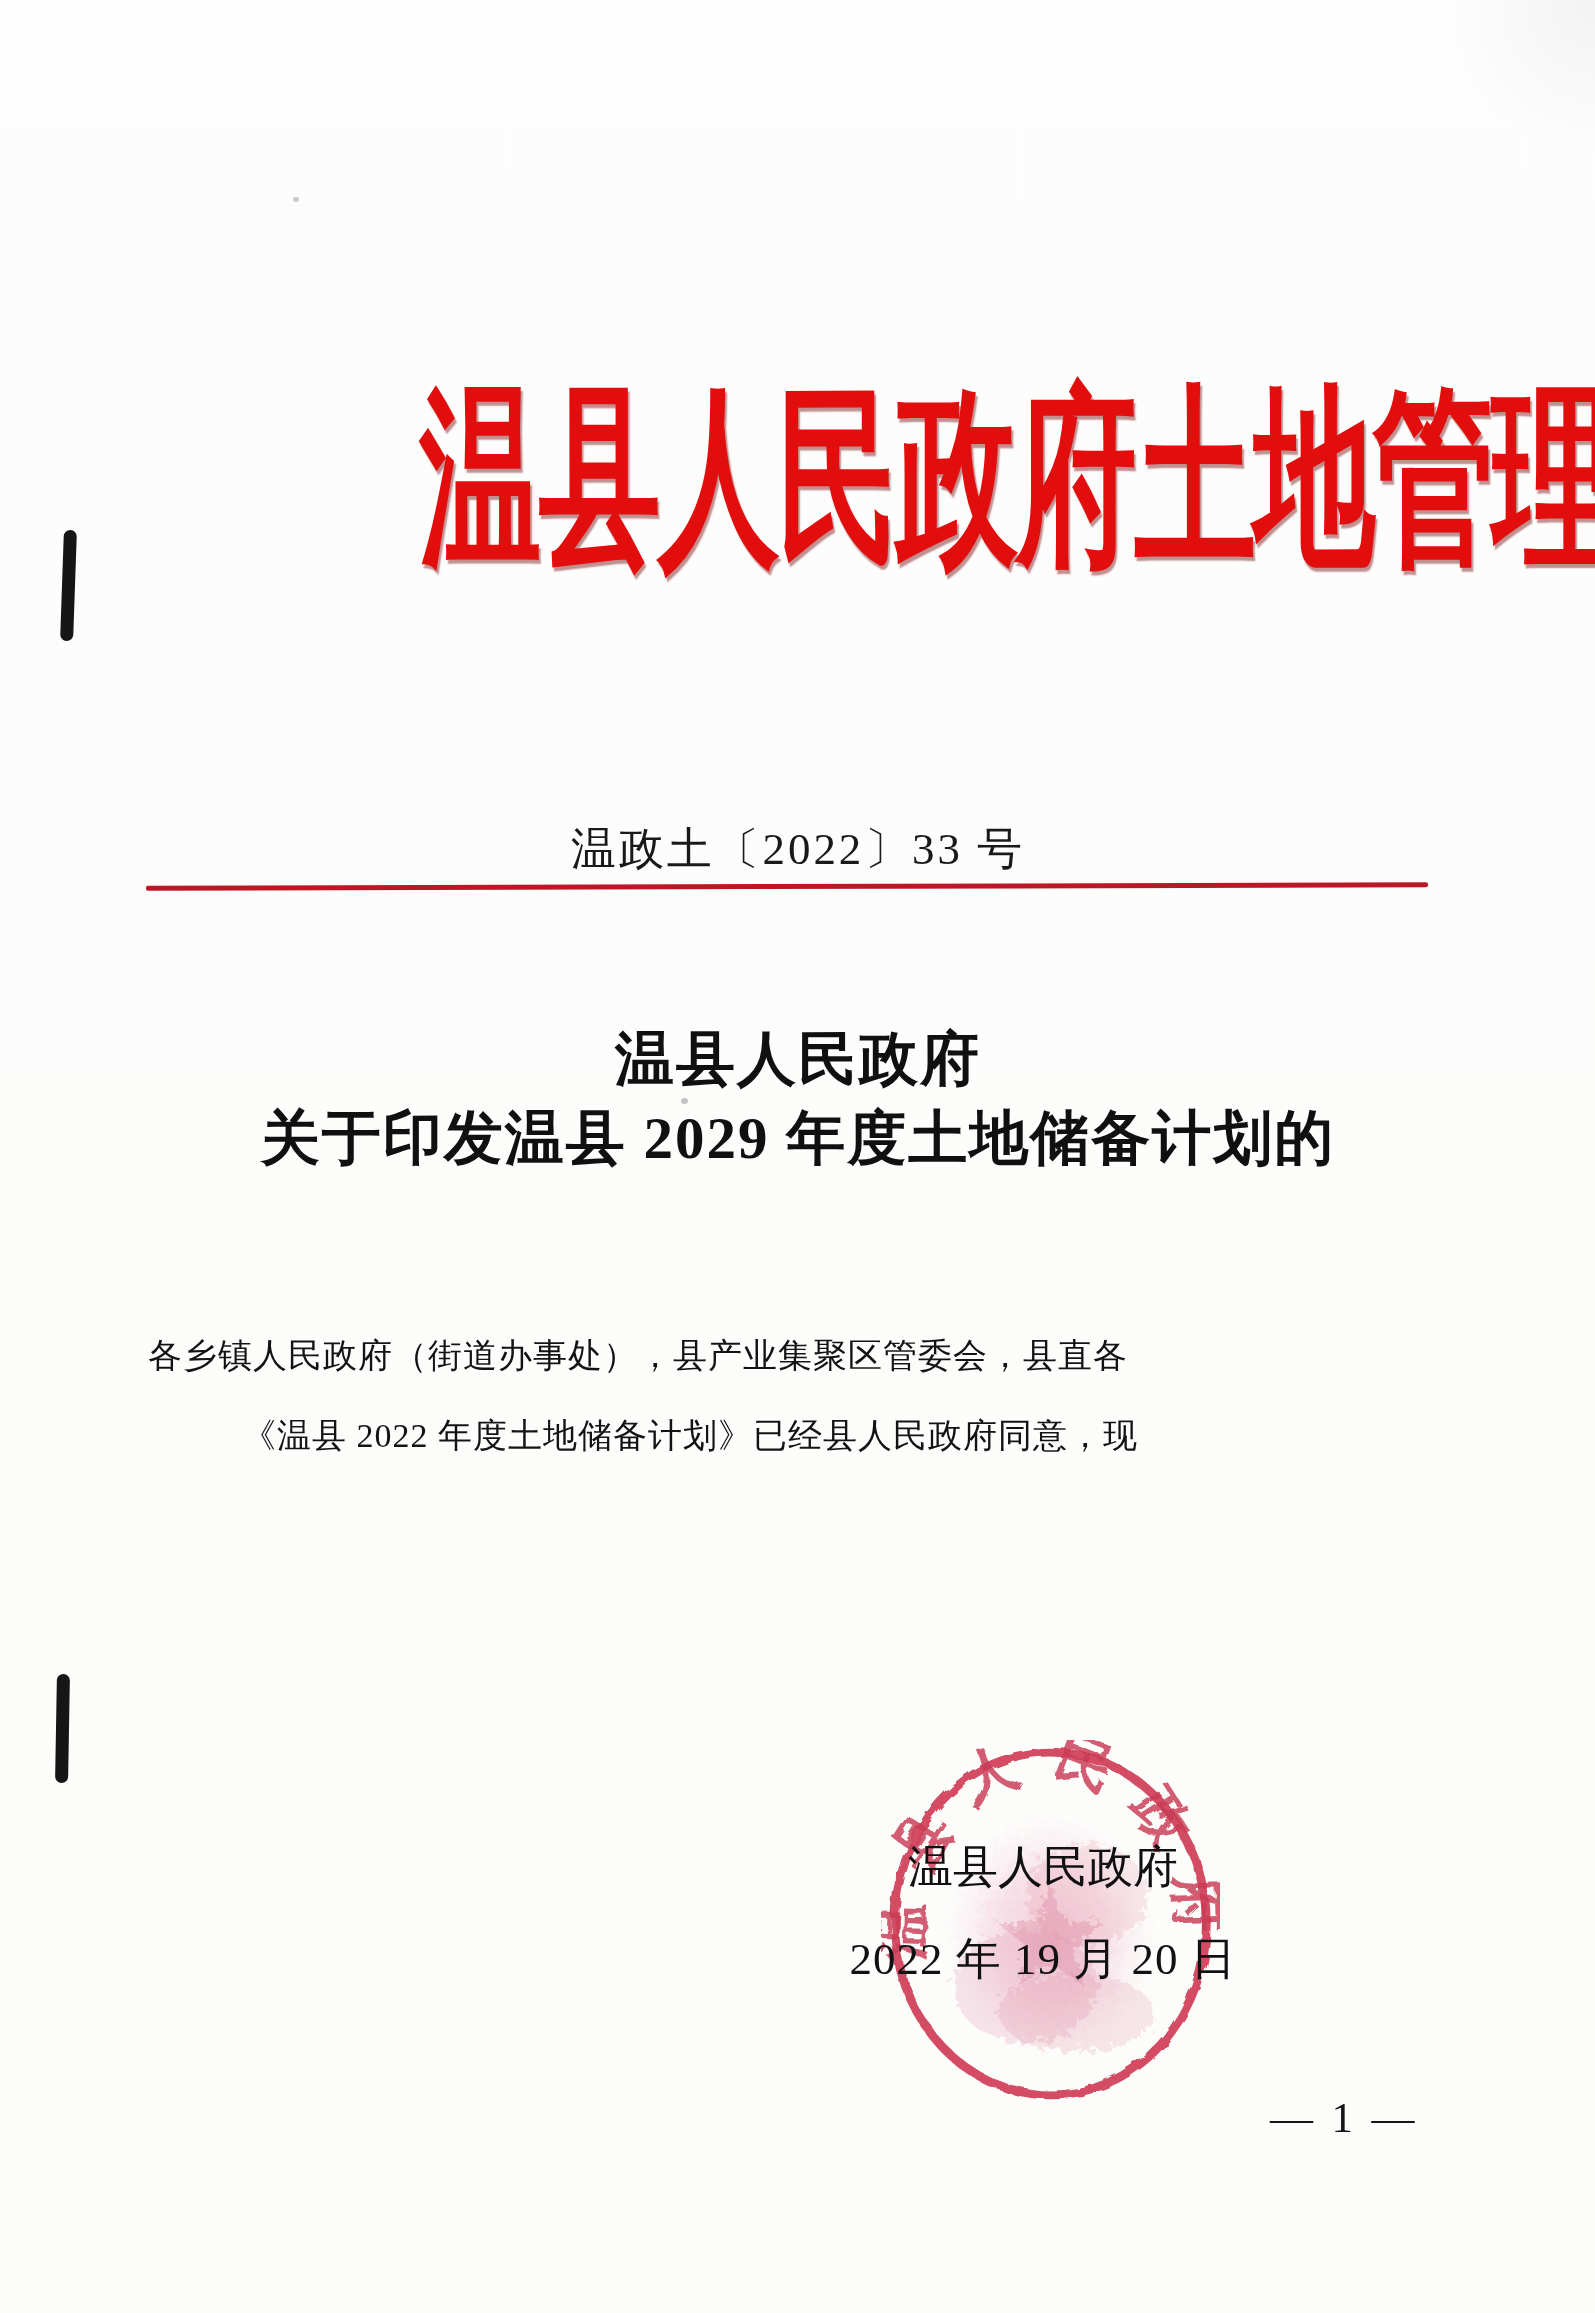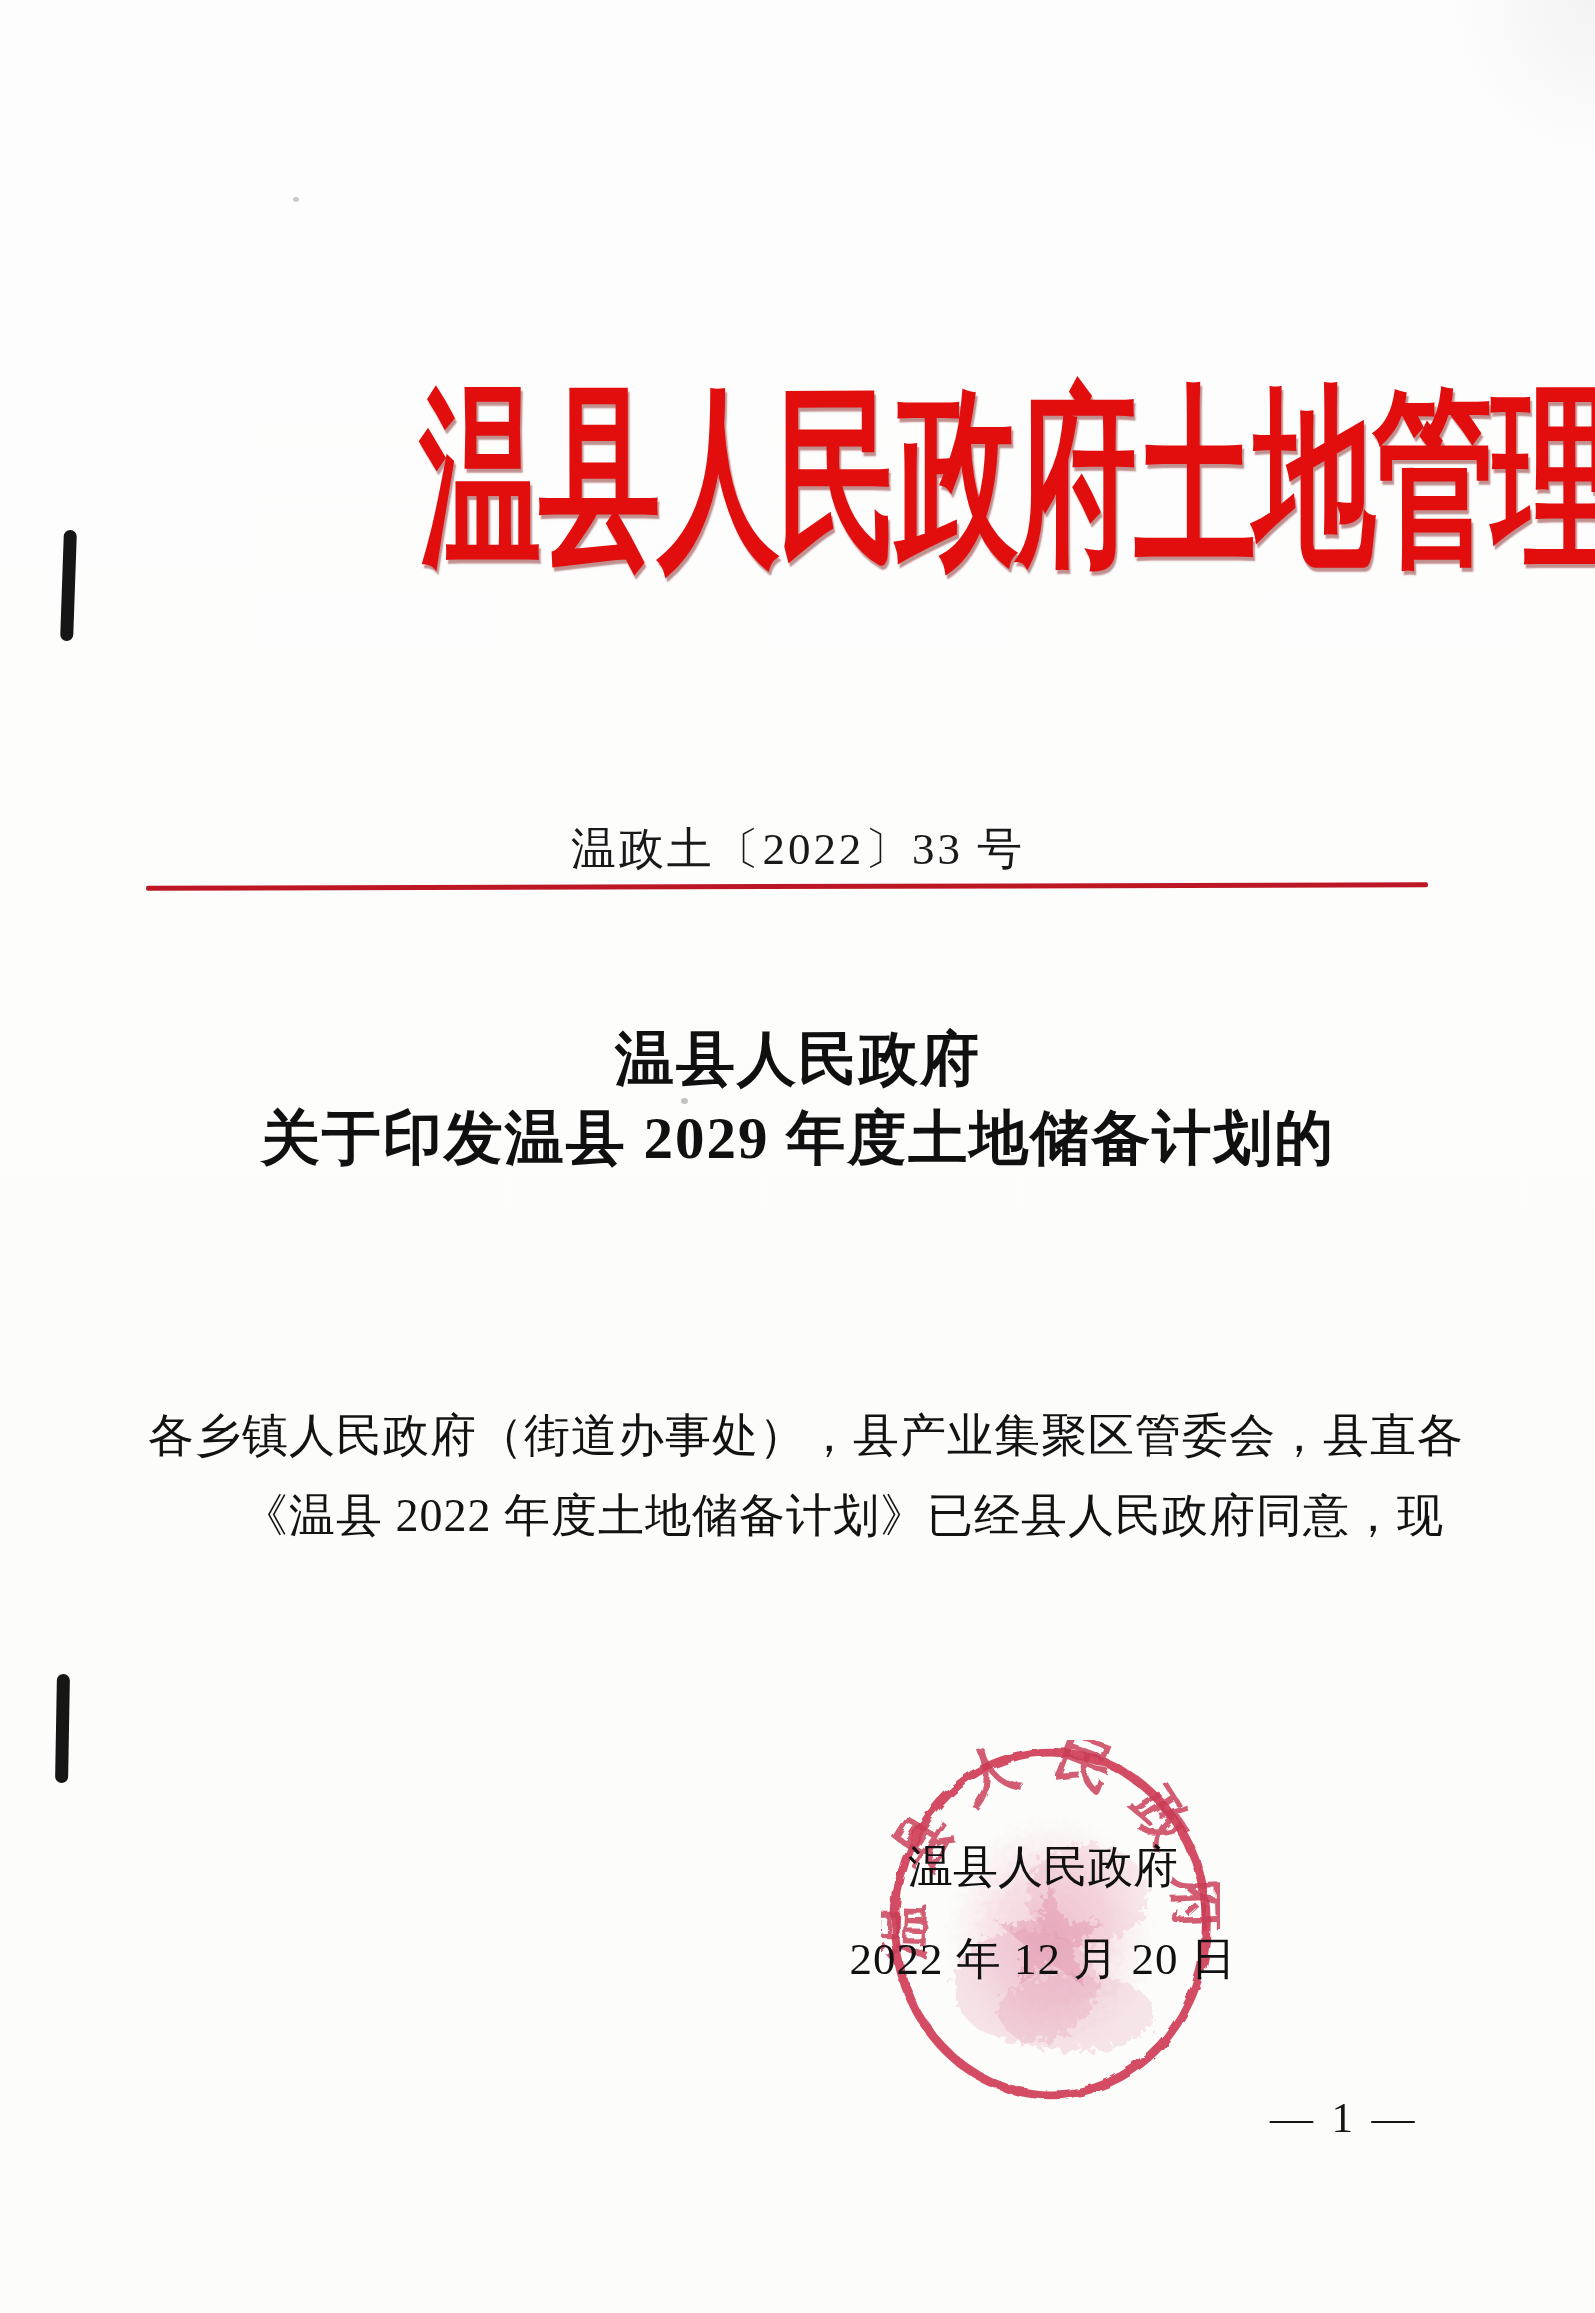--- a/index.html
+++ b/index.html
@@ -49,22 +49,22 @@
   .title-block {
     position: absolute; top: 1020px; left: 0; width: 1596px;
     text-align: center;
     font-weight: bold; font-size: 59px; line-height: 79px;
     color: #101010;
     letter-spacing: 2px;
   }
 
   
   .body-block {
-    position: absolute; top: 1396px; left: 148px; width: 1312px;
-    font-size: 46px; color: #131313;
+    position: absolute; top: 1316px; left: 148px; width: 1312px;
+    font-size: 34px; color: #131313;
   }
   .body-line {
     height: 80px; line-height: 80px;
     white-space: nowrap; letter-spacing: 1px;
   }
   .indent { padding-left: 94px; }
 
   
   .sig-block {
     position: absolute; top: 1837px; left: 848px; width: 390px;
@@ -148,21 +148,21 @@
 
     <ellipse cx="174" cy="188" rx="160" ry="176" fill="none" stroke="#cf3d57" stroke-width="9" stroke-opacity="0.92" filter="url(#mottleLight)"></ellipse>
 
     <text font-size="58" font-weight="bold" fill="#c93a55" fill-opacity="0.82" letter-spacing="28" font-family="Liberation Serif, DejaVu Serif, serif" filter="url(#mottleLight)">
       <textPath href="#sealArc" startOffset="50%" text-anchor="middle">温县人民政府</textPath>
     </text>
   </svg>
 
   <div class="sig-block">
     <div>温县人民政府</div>
-    <div class="sig-date">2022 年 12 月 20 日</div>
+    <div class="sig-date">2022 年 19 月 20 日</div>
   </div>
 
   <div class="page-number">— 1 —</div>
 
   <div class="binding-mark bm1"></div>
   <div class="binding-mark bm2"></div>
   <div class="speck sp1"></div>
   <div class="speck sp2"></div>
 
 </div>

